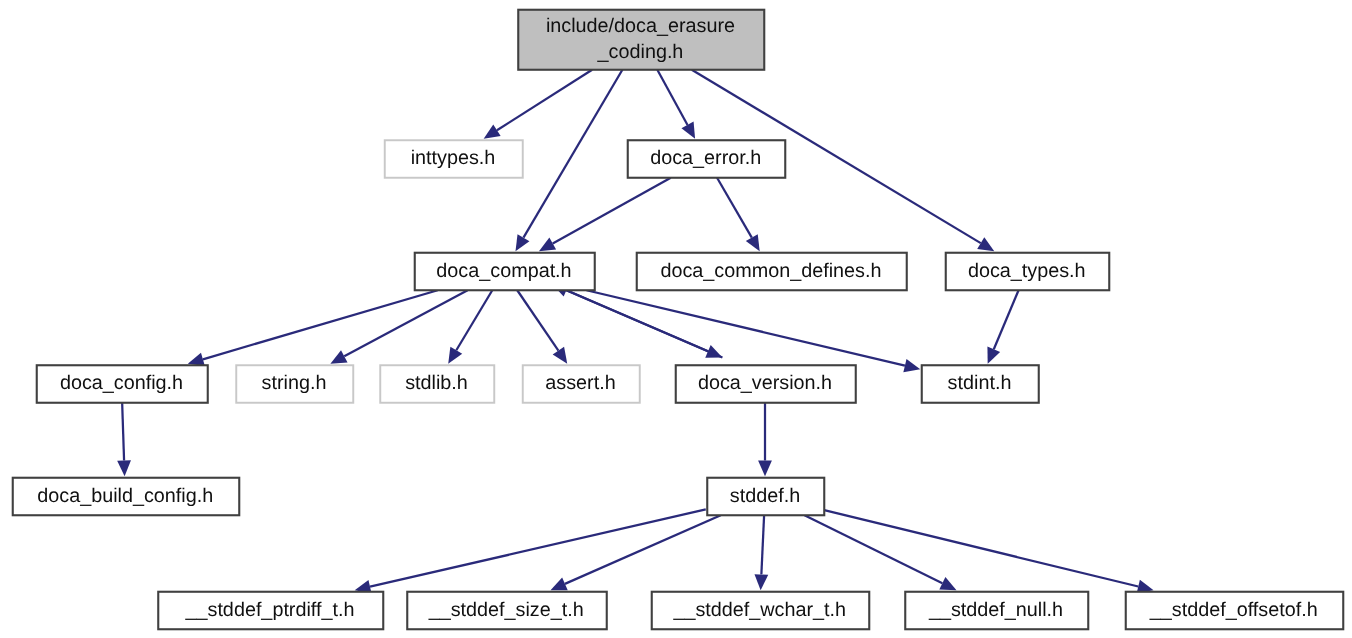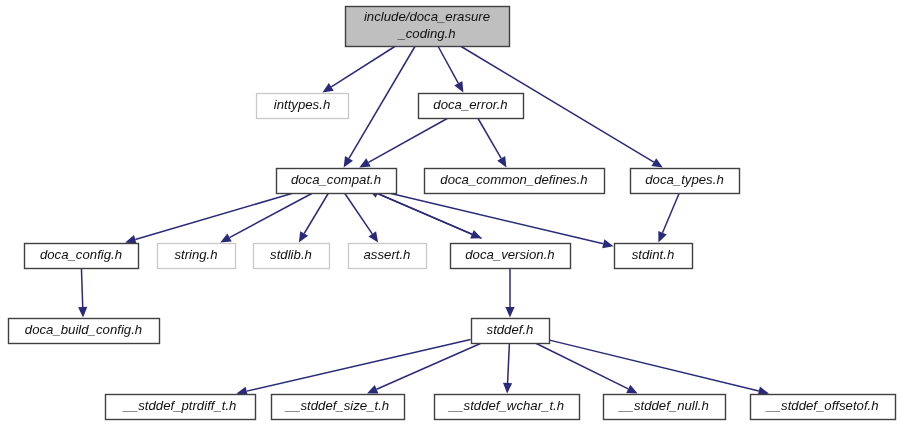--- a/index.html
+++ b/index.html
@@ -10,21 +10,20 @@
   body {
     width: 901px;
     height: 425px;
     font-family: "Liberation Sans", sans-serif;
     overflow: hidden;
   }
   #graph-root {
     position: relative;
     width: 901px;
     height: 313px;
-    font-style: italic;
   }
   svg#dep-graph {
     display: block;
     width: 901px;
     height: 425px;
   }
   .node-box {
     fill: #ffffff;
     stroke: #404040;
     stroke-width: 1.4px;

